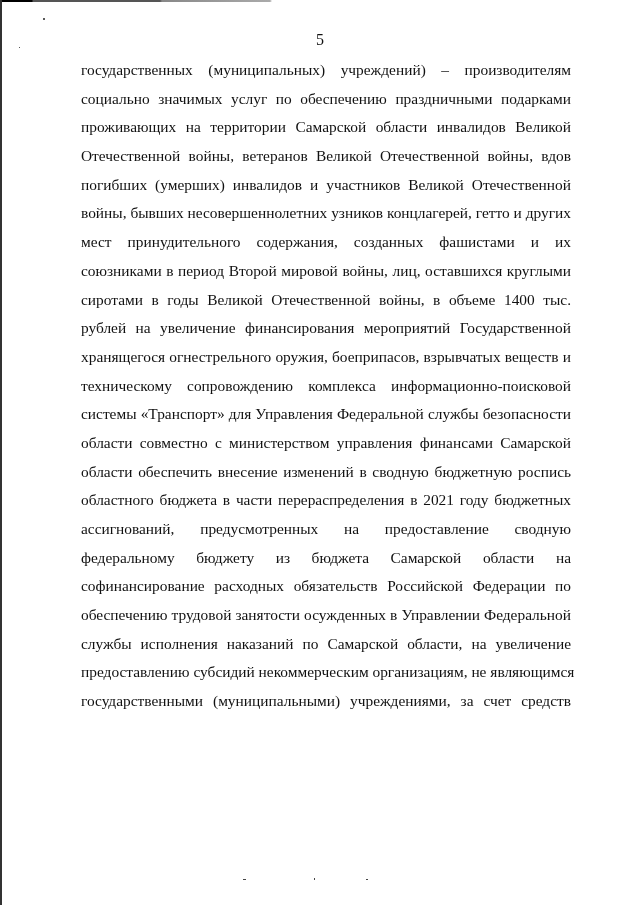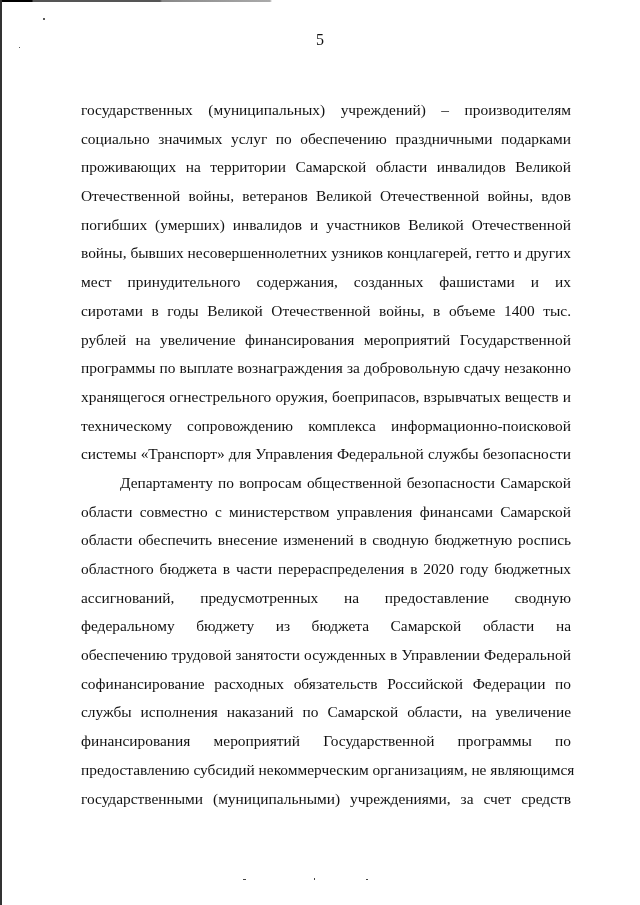--- a/index.html
+++ b/index.html
@@ -42,21 +42,20 @@
       width: 640px;
       text-align: center;
       font-size: 16px;
       line-height: 20px;
     }
     .body-text {
       position: absolute;
       left: 81px;
       top: 56px;
       width: 490px;
-      margin-top: 40px;
     }
     .line {
       display: block;
       font-size: 15.4px;
       height: 28.7px;
       line-height: 28.7px;
       white-space: nowrap;
       text-align: justify;
       text-align-last: justify;
     }
@@ -92,39 +91,37 @@
 <div class="body-text">
 
   <div>
     <span class="line">государственных (муниципальных) учреждений) – производителям</span>
     <span class="line">социально значимых услуг по обеспечению праздничными подарками</span>
     <span class="line">проживающих на территории Самарской области инвалидов Великой</span>
     <span class="line">Отечественной войны, ветеранов Великой Отечественной войны, вдов</span>
     <span class="line">погибших (умерших) инвалидов и участников Великой Отечественной</span>
     <span class="line">войны, бывших несовершеннолетних узников концлагерей, гетто и других</span>
     <span class="line">мест принудительного содержания, созданных фашистами и их</span>
+    <span class="line">союзниками в период Второй мировой войны, лиц, оставшихся круглыми</span>
     <span class="line">сиротами в годы Великой Отечественной войны, в объеме 1400 тыс.</span>
     <span class="line">рублей на увеличение финансирования мероприятий Государственной</span>
-    <span class="line">программы по выплате вознаграждения за добровольную сдачу незаконно</span>
     <span class="line">хранящегося огнестрельного оружия, боеприпасов, взрывчатых веществ и</span>
     <span class="line">техническому сопровождению комплекса информационно-поисковой</span>
     <span class="line">системы «Транспорт» для Управления Федеральной службы безопасности</span>
   </div>
 
   <div>
-    <span class="line indent">Департаменту по вопросам общественной безопасности Самарской</span>
     <span class="line">области совместно с министерством управления финансами Самарской</span>
     <span class="line">области обеспечить внесение изменений в сводную бюджетную роспись</span>
-    <span class="line">областного бюджета в части перераспределения в 2020 году бюджетных</span>
+    <span class="line">областного бюджета в части перераспределения в 2021 году бюджетных</span>
     <span class="line">ассигнований, предусмотренных на предоставление сводную</span>
     <span class="line">федеральному бюджету из бюджета Самарской области на</span>
+    <span class="line">софинансирование расходных обязательств Российской Федерации по</span>
     <span class="line">обеспечению трудовой занятости осужденных в Управлении Федеральной</span>
-    <span class="line">софинансирование расходных обязательств Российской Федерации по</span>
     <span class="line">службы исполнения наказаний по Самарской области, на увеличение</span>
-    <span class="line">финансирования мероприятий Государственной программы по</span>
     <span class="line">предоставлению субсидий некоммерческим организациям, не являющимся</span>
     <span class="line">государственными (муниципальными) учреждениями, за счет средств</span>
   </div>
 </div>
 
 <div class="footer-marks">
   <div class="mark" style="left:243px;width:3px;top:1px;"></div>
   <div class="mark" style="left:314px;width:1px;top:0px;height:2px;"></div>
   <div class="mark" style="left:366px;width:2px;top:1px;"></div>
 </div>

